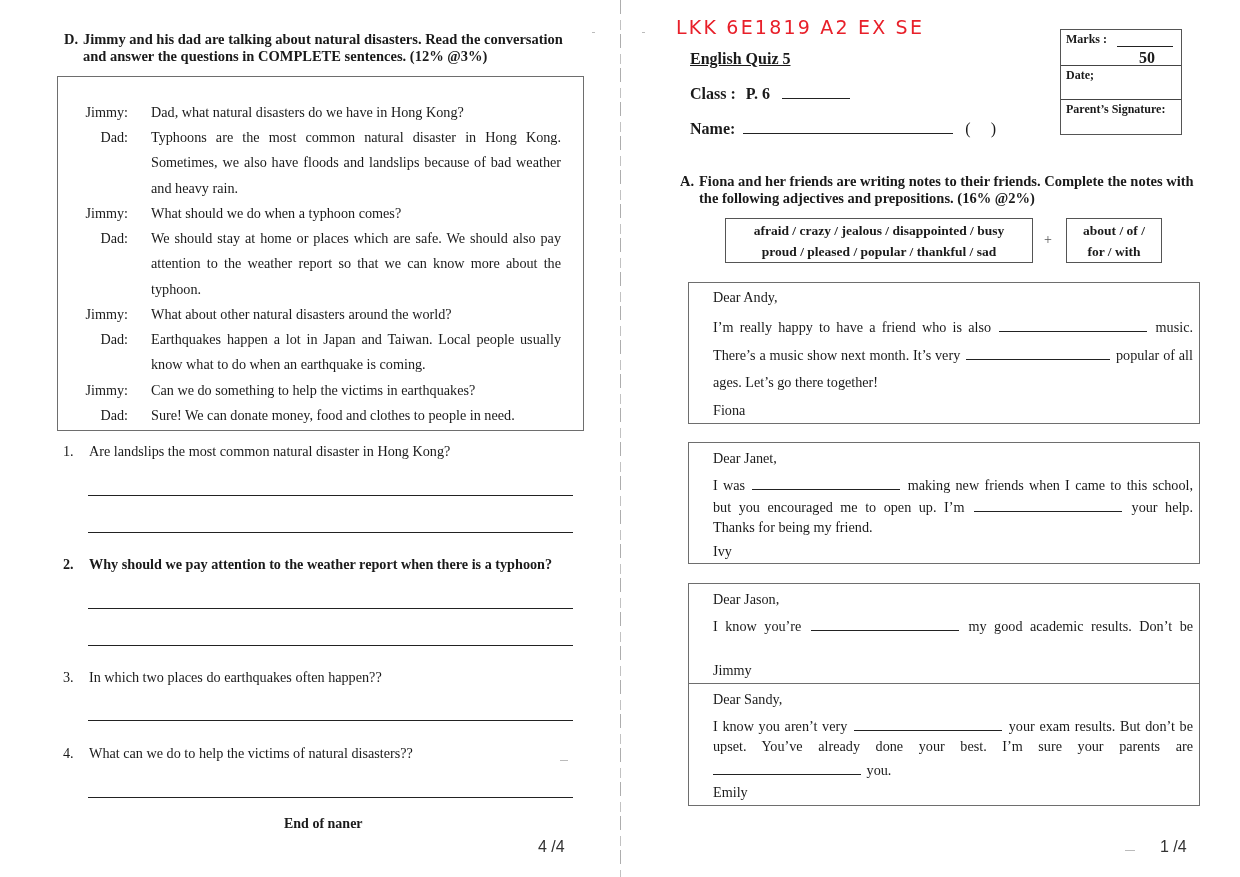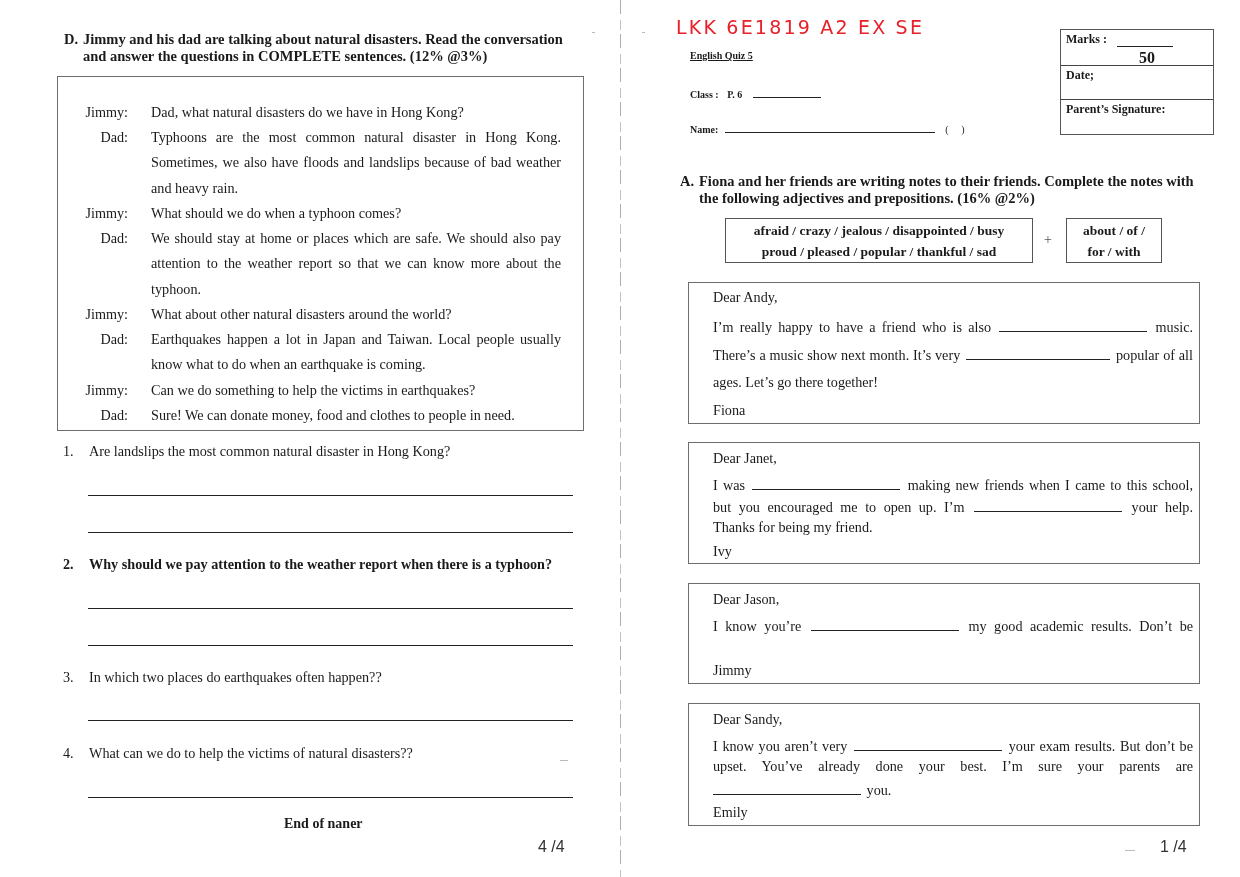--- a/index.html
+++ b/index.html
@@ -36,25 +36,25 @@
 
   
   .question { font-size: 14.2px; left: 63px; }
   .question .num { display: inline-block; width: 26px; }
   .answer-line { position: absolute; left: 88px; width: 485px; height: 0; border-top: 1.5px solid #222; }
 
   .page-num { font-size: 16px; font-family: "Liberation Sans", sans-serif; color: #333; }
 
   
   #exam-code { left: 56px; top: 16px; font-family: "DejaVu Sans", sans-serif; font-size: 19px; color: #e8202a; letter-spacing: 2.2px; }
-  .hdr-text { font-size: 10px; font-weight: bold; }
+  .hdr-text { font-size: 16px; font-weight: bold; }
   .underline-blank { display: inline-block; border-bottom: 1px solid #222; height: 12px; vertical-align: baseline; }
 
   #marks-box {
-    left: 440px; top: 29px; width: 154px; height: 106px;
+    left: 440px; top: 29px; width: 122px; height: 106px;
     border: 1.5px solid #555; box-sizing: border-box; text-decoration: underline;
   }
   .mb-cell { position: absolute; left: 0; width: 100%; box-sizing: border-box; font-size: 12px; font-weight: bold; padding: 2px 5px; }
   .mb-cell.top { top: 0; height: 36px; border-bottom: 1px solid #444; }
   .mb-cell.mid { top: 36px; height: 34px; border-bottom: 1px solid #444; }
   .mb-cell.bot { top: 70px; height: 34px; }
   .marks-frac-line { position: absolute; left: 56px; top: 16px; width: 56px; border-top: 1px solid #222; }
   .marks-total { position: absolute; left: 78px; top: 19px; font-size: 16px; font-weight: bold; }
 
   .word-box {
@@ -251,21 +251,21 @@
   <div class="abs note-box" style="top:583px; height:101px;">
     <div class="note-line" style="top:7px;">Dear Jason,</div>
     <div class="note-line just" style="top:32px;">
       <span>I know you’re</span>
       <span class="blank" style="width:148px;"></span>
       <span>my good academic results. Don’t be</span>
     </div>
     <div class="note-line" style="top:78px;">Jimmy</div>
   </div>
 
-  <div class="abs note-box" style="top:703px; height:123px;">
+  <div class="abs note-box" style="top:683px; height:123px;">
     <div class="note-line" style="top:7px;">Dear Sandy,</div>
     <div class="note-line just" style="top:32px;">
       <span>I know you aren’t very</span>
       <span class="blank" style="width:148px;"></span>
       <span>your exam results. But don’t be</span>
     </div>
     <div class="note-line just" style="top:54px;">upset. You’ve already done your best. I’m sure your parents are</div>
     <div class="note-line" style="top:76px;">
       <span class="blank" style="width:148px; margin-left:0;"></span>
       <span>you.</span>

